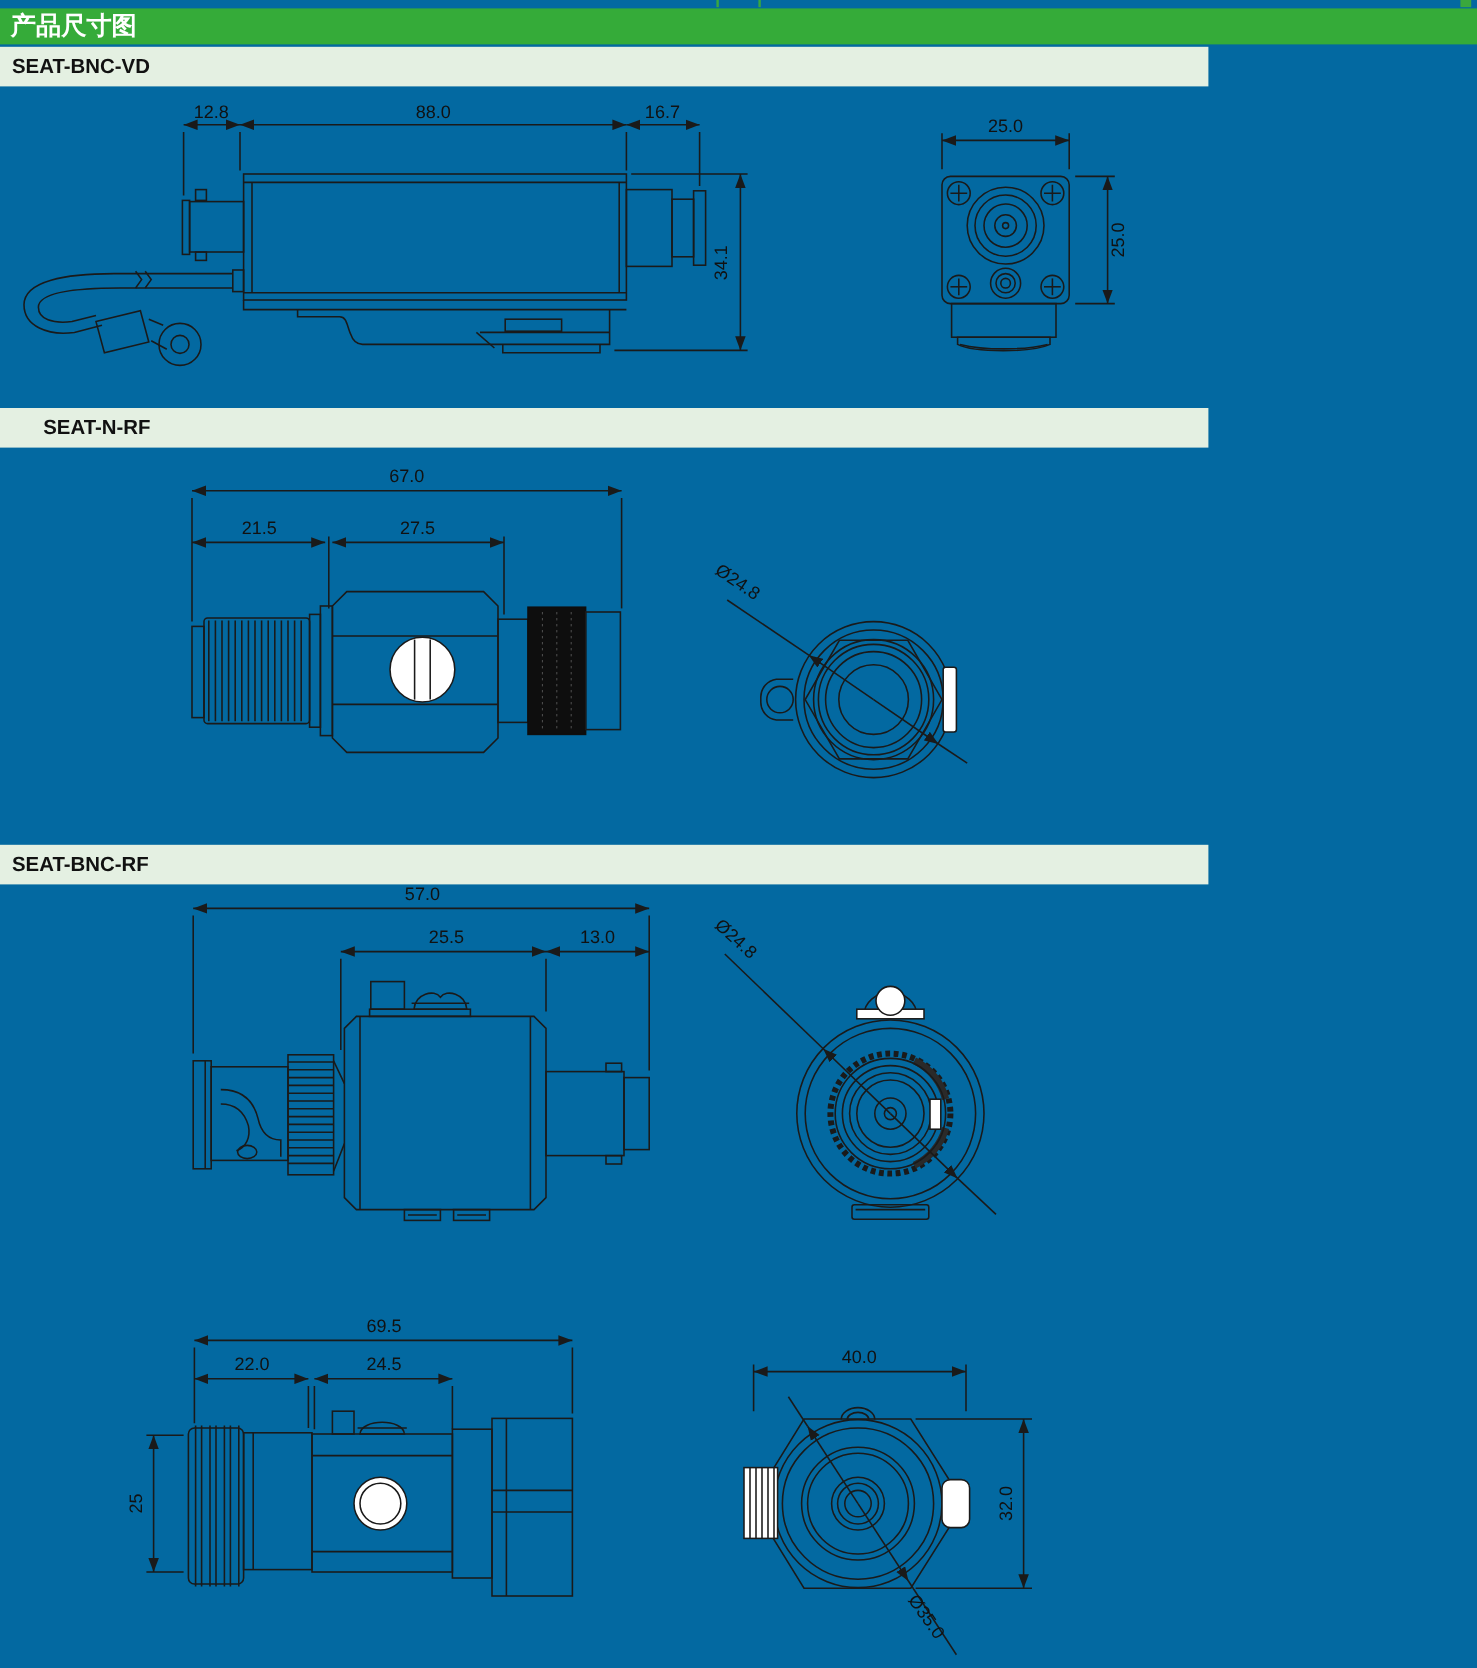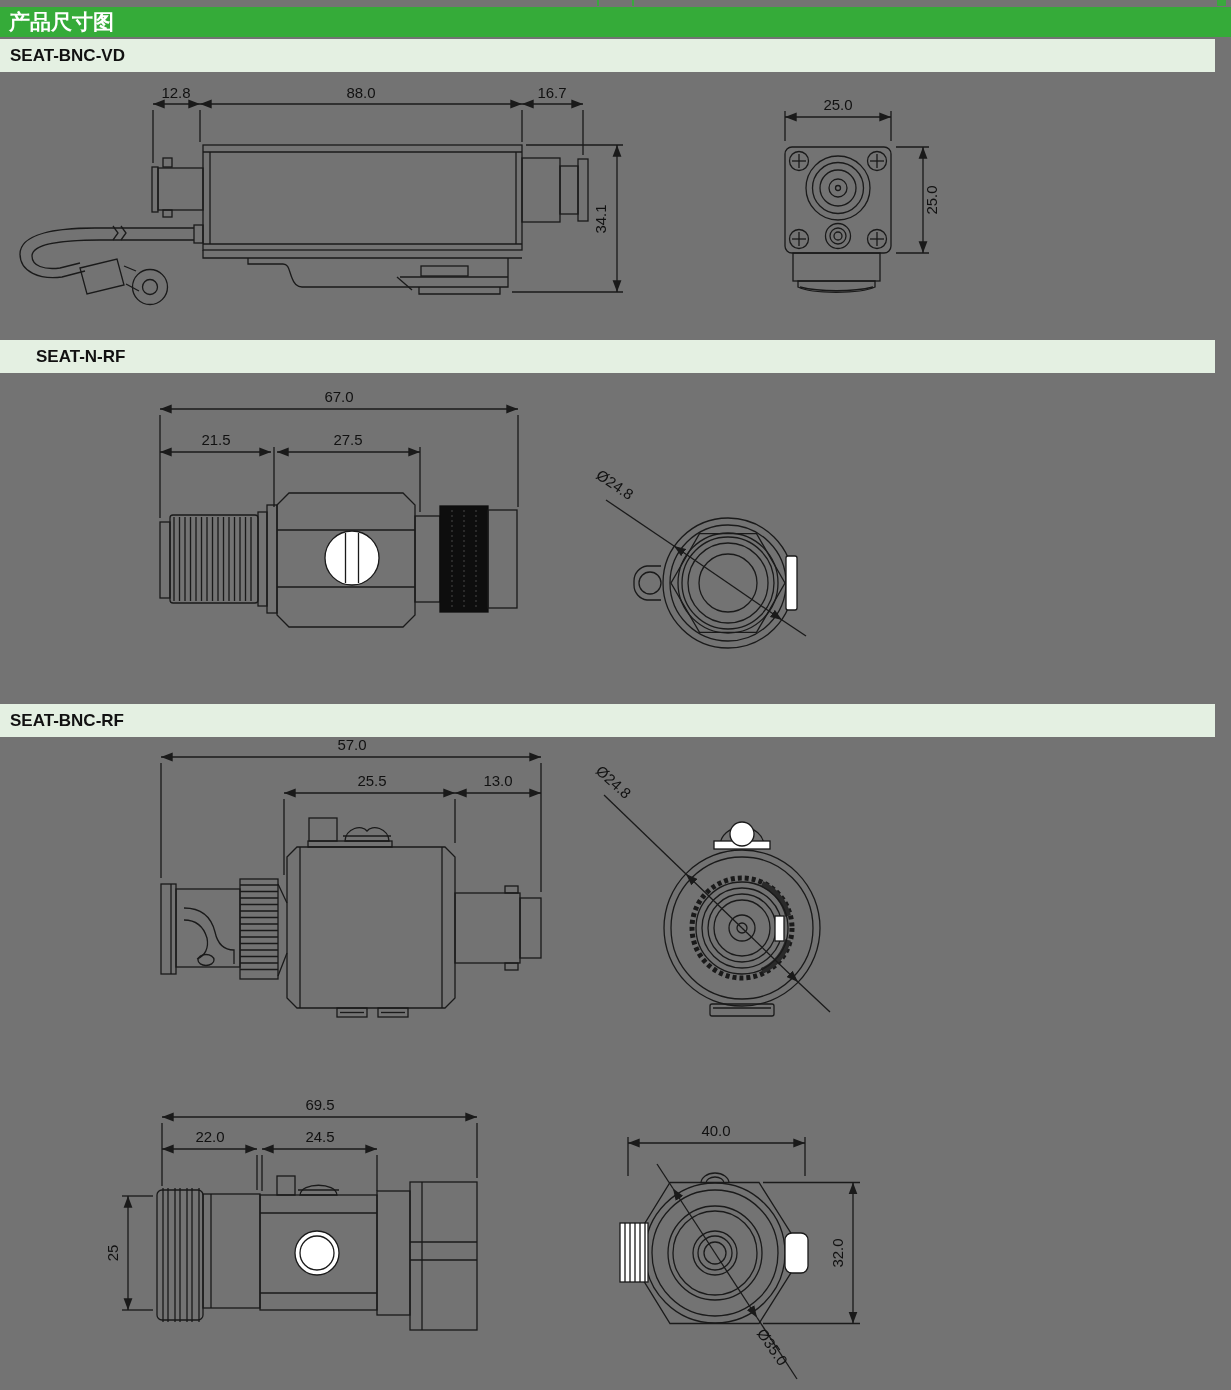--- a/index.html
+++ b/index.html
@@ -1,21 +1,21 @@
 <!DOCTYPE html>
 <html><head>
 <meta charset="utf-8">
 <style>
   html,body{margin:0;padding:0;background:#fff;}
-  #page{position:relative;width:1231px;height:1390px;background:#737373;overflow:hidden;
+  #page{position:relative;width:1231px;height:1390px;background:#0369a1;overflow:hidden;
         font-family:"Liberation Sans",sans-serif;}
   .hdrbar{position:absolute;left:0;top:7px;width:1231px;height:30px;background:#35ab39;
           color:#fff;font-size:21px;font-weight:bold;line-height:30px;padding-left:9px;
           box-sizing:border-box;}
-  .secbar{position:absolute;left:0;width:1215px;height:33px;background:#e4f0e2;
+  .secbar{position:absolute;left:0;width:1007px;height:33px;background:#e4f0e2;
           color:#111;font-size:17px;font-weight:bold;line-height:33px;padding-left:10px;
           box-sizing:border-box;}
   .art{position:absolute;background:#3aa83d;}
   svg{position:absolute;left:0;}
   svg line,svg path,svg rect,svg circle,svg polygon,svg polyline,svg ellipse{
       fill:none;stroke:#1a1a1a;stroke-width:1.3;}
   svg .dim{stroke-width:1;}
   svg .fw{fill:#fff;}
   svg .fb{fill:#0e0e0e;stroke:#0e0e0e;}
   svg .tx{stroke:#555;stroke-width:.8;}

